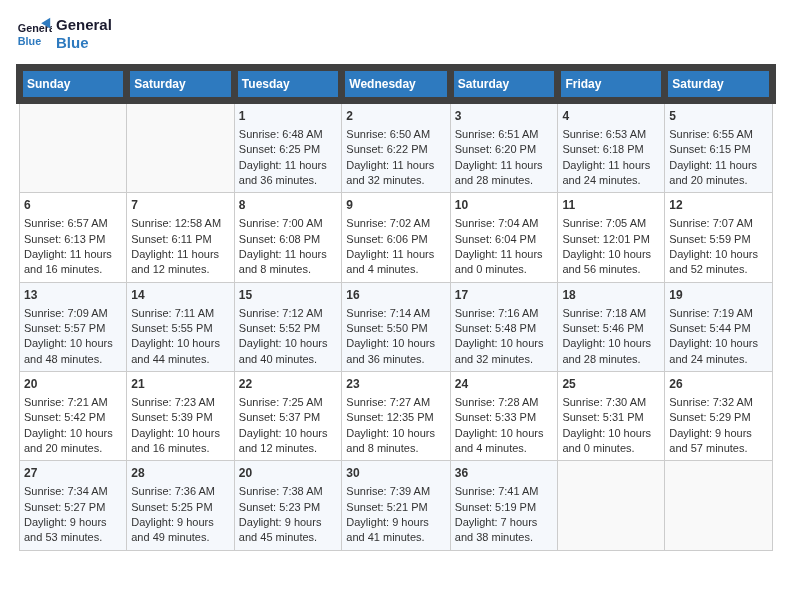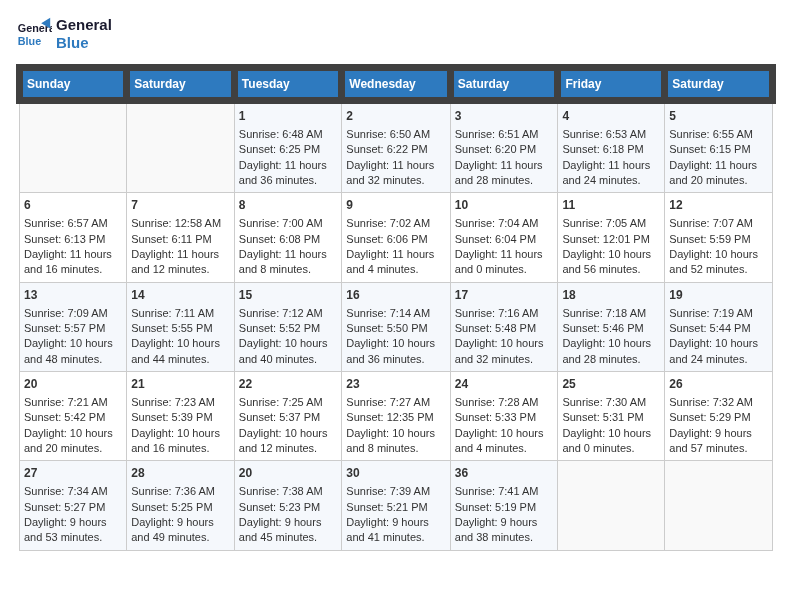--- a/index.html
+++ b/index.html
@@ -299,19 +299,19 @@
         <td>
           <span class="day-number">30</span>
           <div>Sunrise: 7:39 AM</div>
           <div>Sunset: 5:21 PM</div>
           <div>Daylight: 9 hours and 41 minutes.</div>
         </td>
         <td>
           <span class="day-number">36</span>
           <div>Sunrise: 7:41 AM</div>
           <div>Sunset: 5:19 PM</div>
-          <div>Daylight: 9 hours and 38 minutes.</div>
+          <div>Daylight: 7 hours and 38 minutes.</div>
         </td>
         <td class="cell-empty"></td>
         <td class="cell-empty"></td>
       </tr>
     </tbody>
 </table>
 
 </body></html>

